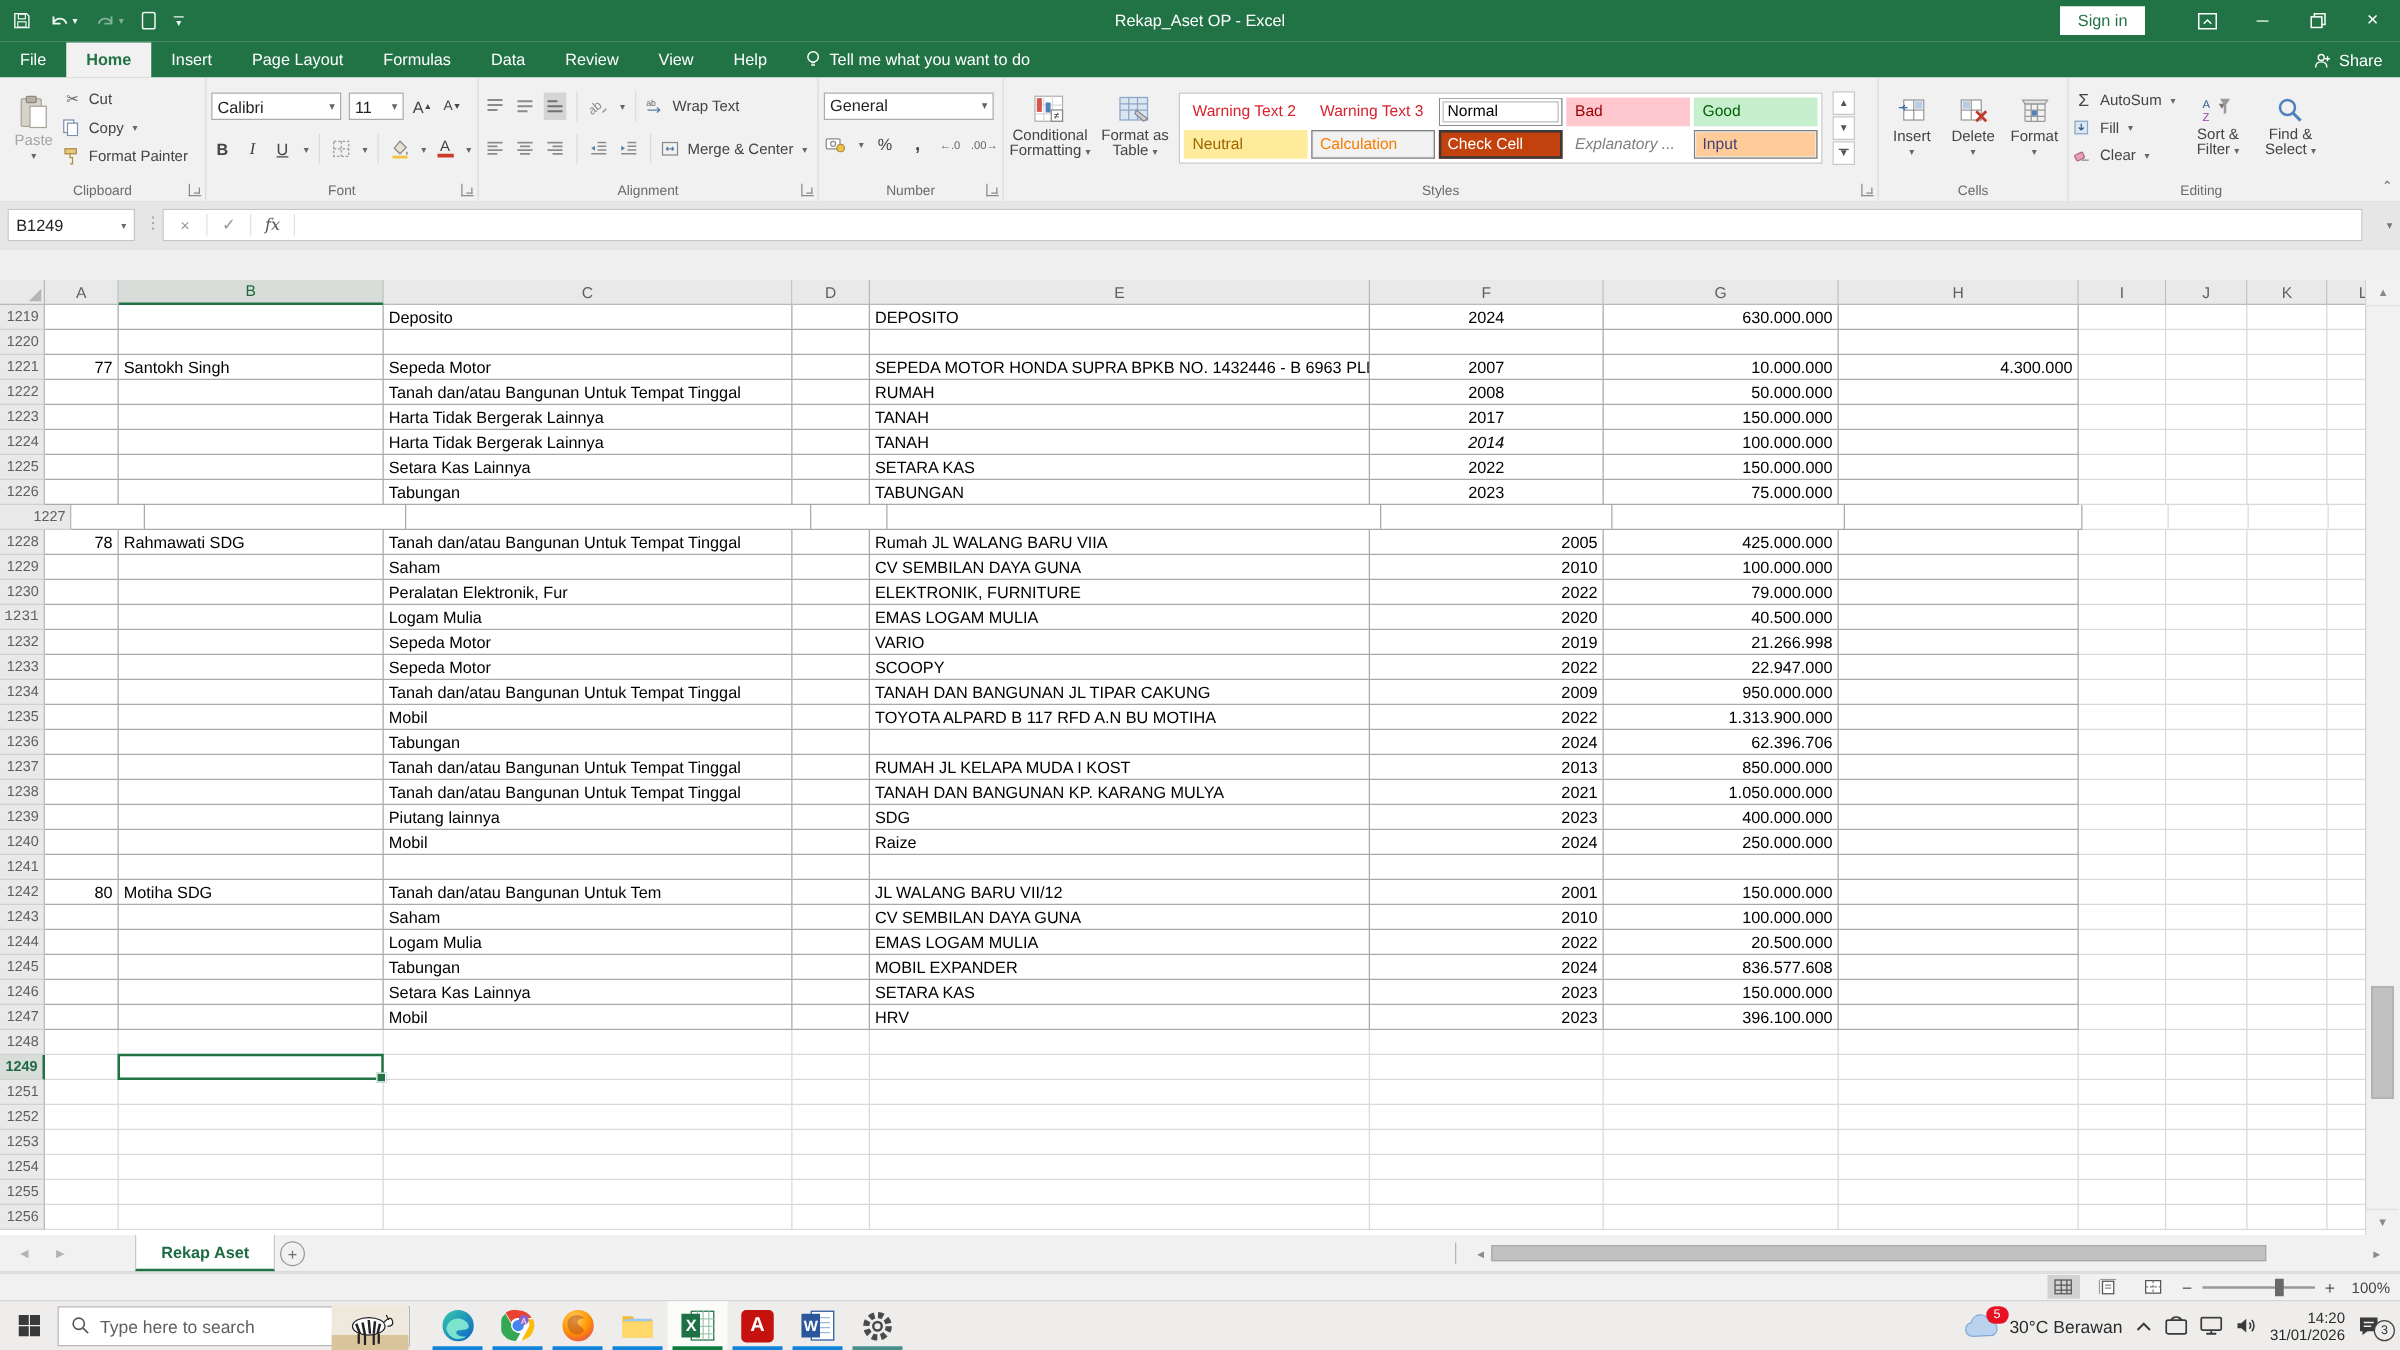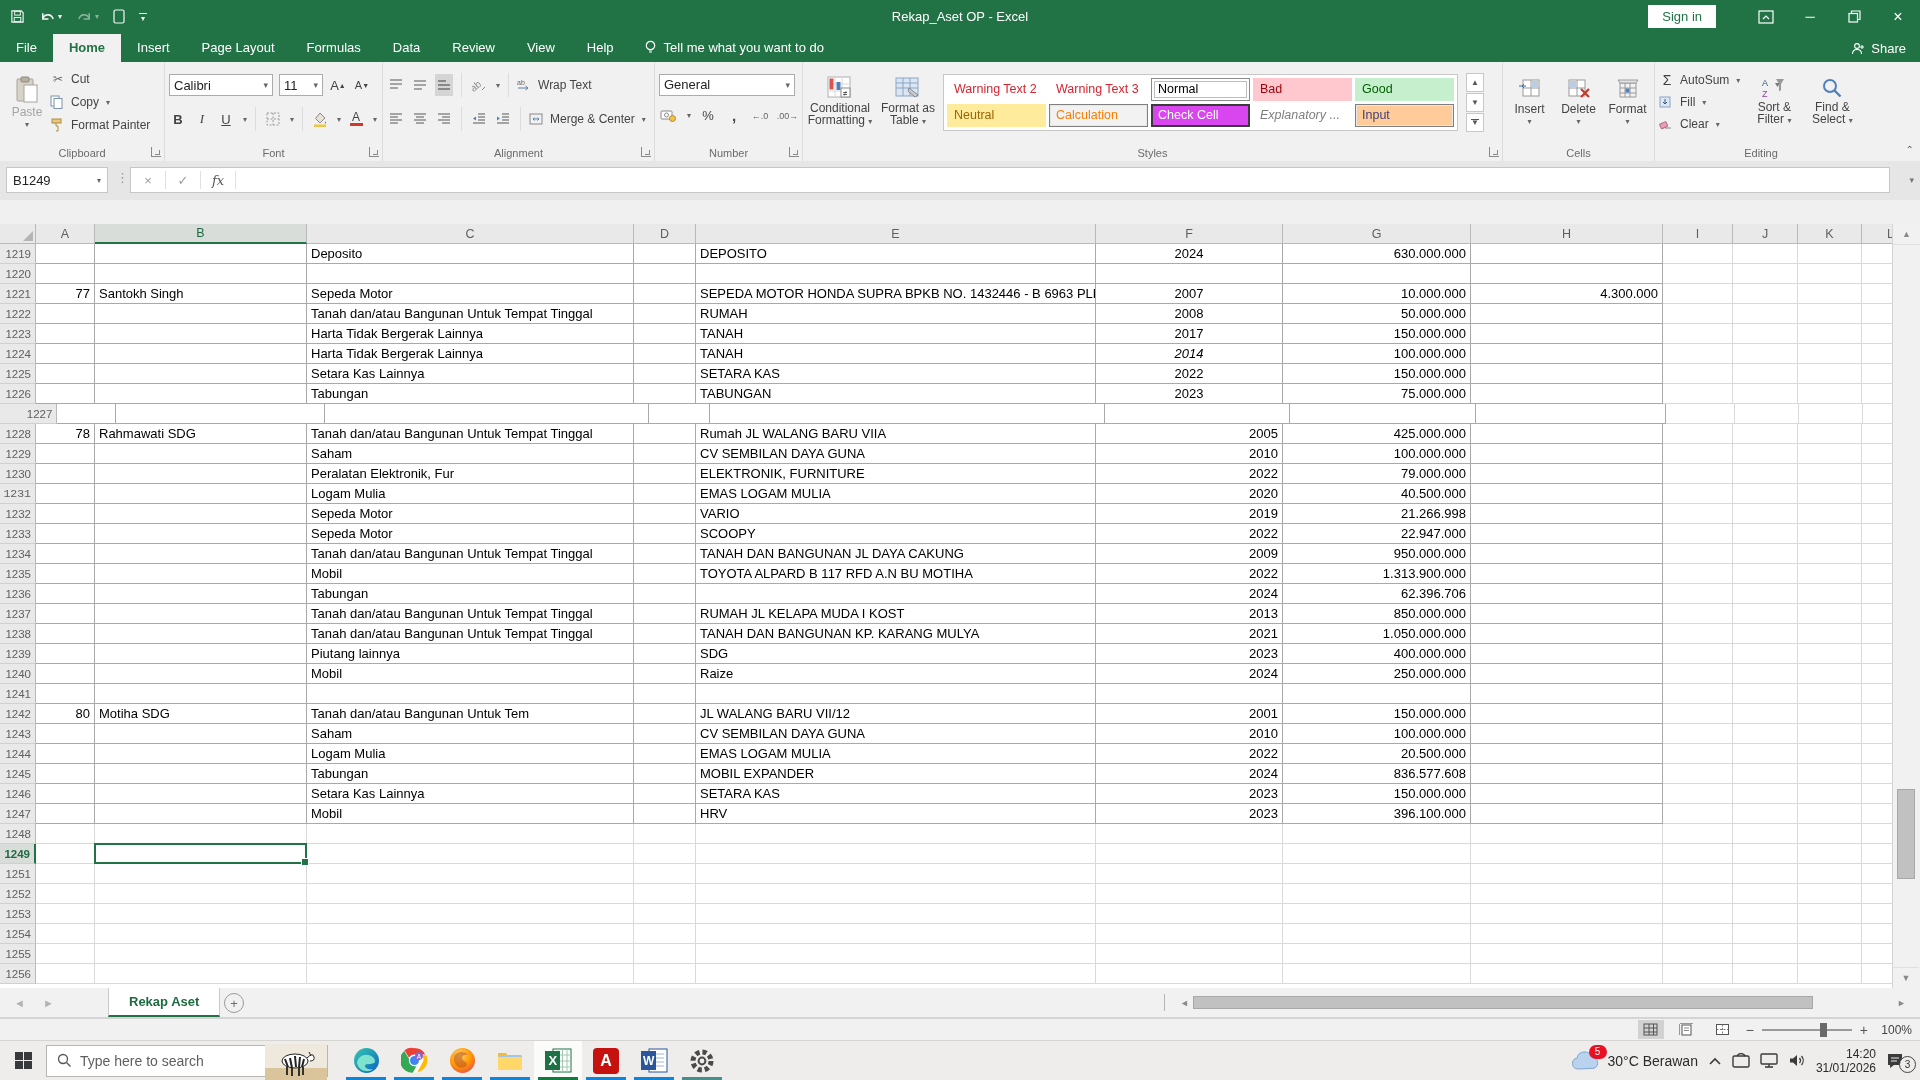--- a/index.html
+++ b/index.html
@@ -437,21 +437,21 @@
           <span class="bb-label"><span>Format as</span><br><span>Table</span> <span class="caret">▾</span></span>
         </div>
         <div class="gallery">
             <div class="chip" style="background: rgb(255, 255, 255); color: rgb(216, 35, 47);">Warning Text 2</div>
             <div class="chip" style="background: rgb(255, 255, 255); color: rgb(216, 35, 47);">Warning Text 3</div>
             <div class="chip" style="background: rgb(255, 255, 255); color: rgb(0, 0, 0); box-shadow: rgb(138, 138, 138) 0px 0px 0px 1px inset, rgb(255, 255, 255) 0px 0px 0px 3px inset, rgb(189, 189, 189) 0px 0px 0px 4px inset;">Normal</div>
             <div class="chip" style="background: rgb(255, 199, 206); color: rgb(156, 0, 6);">Bad</div>
             <div class="chip" style="background: rgb(198, 239, 206); color: rgb(0, 97, 0);">Good</div>
             <div class="chip" style="background: rgb(255, 235, 156); color: rgb(156, 101, 0);">Neutral</div>
             <div class="chip" style="background: rgb(242, 242, 242); color: rgb(250, 125, 0); box-shadow: rgb(127, 127, 127) 0px 0px 0px 1px inset, rgb(232, 232, 232) 0px 0px 0px 2px inset;">Calculation</div>
-            <div class="chip" style="background: #d946ef; color: rgb(255, 255, 255); box-shadow: rgb(58, 58, 58) 0px 0px 0px 2px inset;">Check Cell</div>
+            <div class="chip" style="background: #c2410c; color: rgb(255, 255, 255); box-shadow: rgb(58, 58, 58) 0px 0px 0px 2px inset;">Check Cell</div>
             <div class="chip" style="background: rgb(255, 255, 255); color: rgb(127, 127, 127); font-style: italic;">Explanatory ...</div>
             <div class="chip" style="background: rgb(255, 204, 153); color: rgb(63, 63, 118); box-shadow: rgb(127, 127, 127) 0px 0px 0px 1px inset, rgb(232, 232, 232) 0px 0px 0px 2px inset;">Input</div>
           </div>
         <div class="gal-arrows">
           <div>▲</div>
           <div>▼</div>
           <div style="flex-direction:column;line-height:4px;"><span style="display:block;width:8px;height:1px;background:#555;margin-bottom:1px;"></span>▼</div>
         </div>
       </div>
       <div class="rg-label">Styles</div>
@@ -809,21 +809,21 @@
           <div class="cell" style="width: 65px;"></div>
           <div class="cell" style="width: 64px;"></div>
           <div class="cell" style="width: 58px;"></div>
         </div>
         <div class="grow">
           <div class="rn" style="width: 36px;">1234</div>
           <div class="cell tb" style="width: 59px;"></div>
           <div class="cell tb" style="width: 212px;"></div>
           <div class="cell tb" style="width: 327px;">Tanah dan/atau Bangunan Untuk Tempat Tinggal</div>
           <div class="cell tb" style="width: 62px;"></div>
-          <div class="cell tb" style="width: 400px;">TANAH DAN BANGUNAN JL DAYA CAKUNG</div>
+          <div class="cell tb" style="width: 400px;">TANAH DAN BANGUNAN JL TIPAR CAKUNG</div>
           <div class="cell tb" style="width: 187px; text-align: right;">2009</div>
           <div class="cell tb" style="width: 188px; text-align: right;">950.000.000</div>
           <div class="cell tb" style="width: 192px;"></div>
           <div class="cell" style="width: 70px;"></div>
           <div class="cell" style="width: 65px;"></div>
           <div class="cell" style="width: 64px;"></div>
           <div class="cell" style="width: 58px;"></div>
         </div>
         <div class="grow">
           <div class="rn" style="width: 36px;">1235</div>

